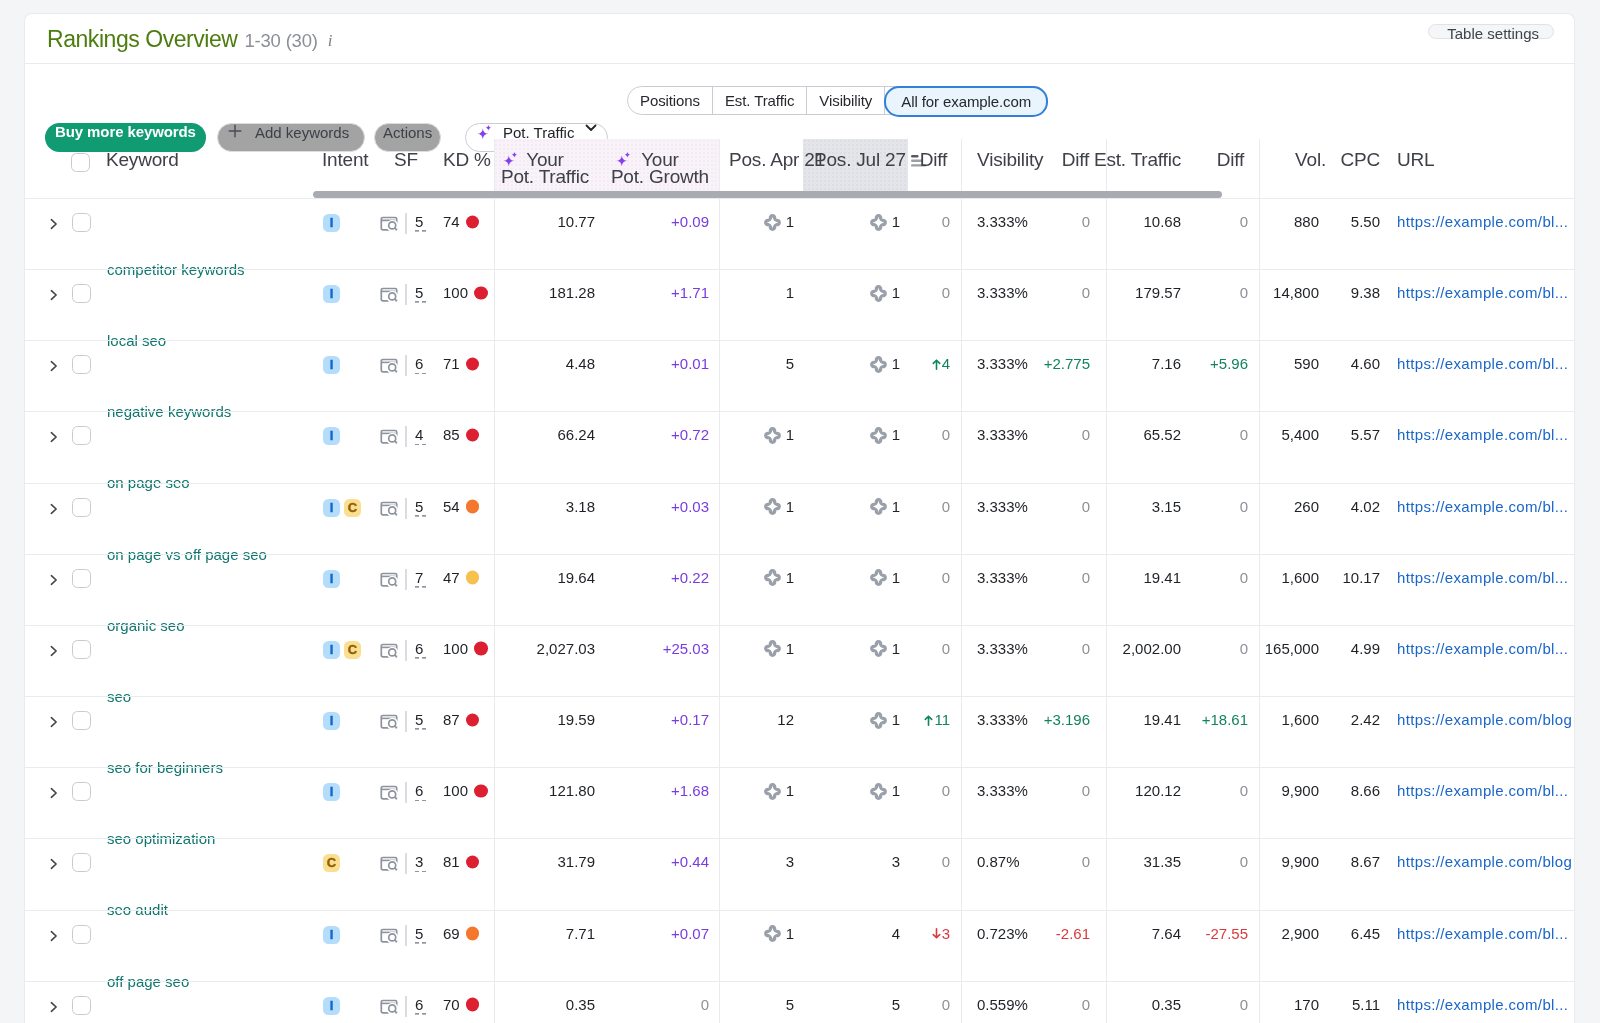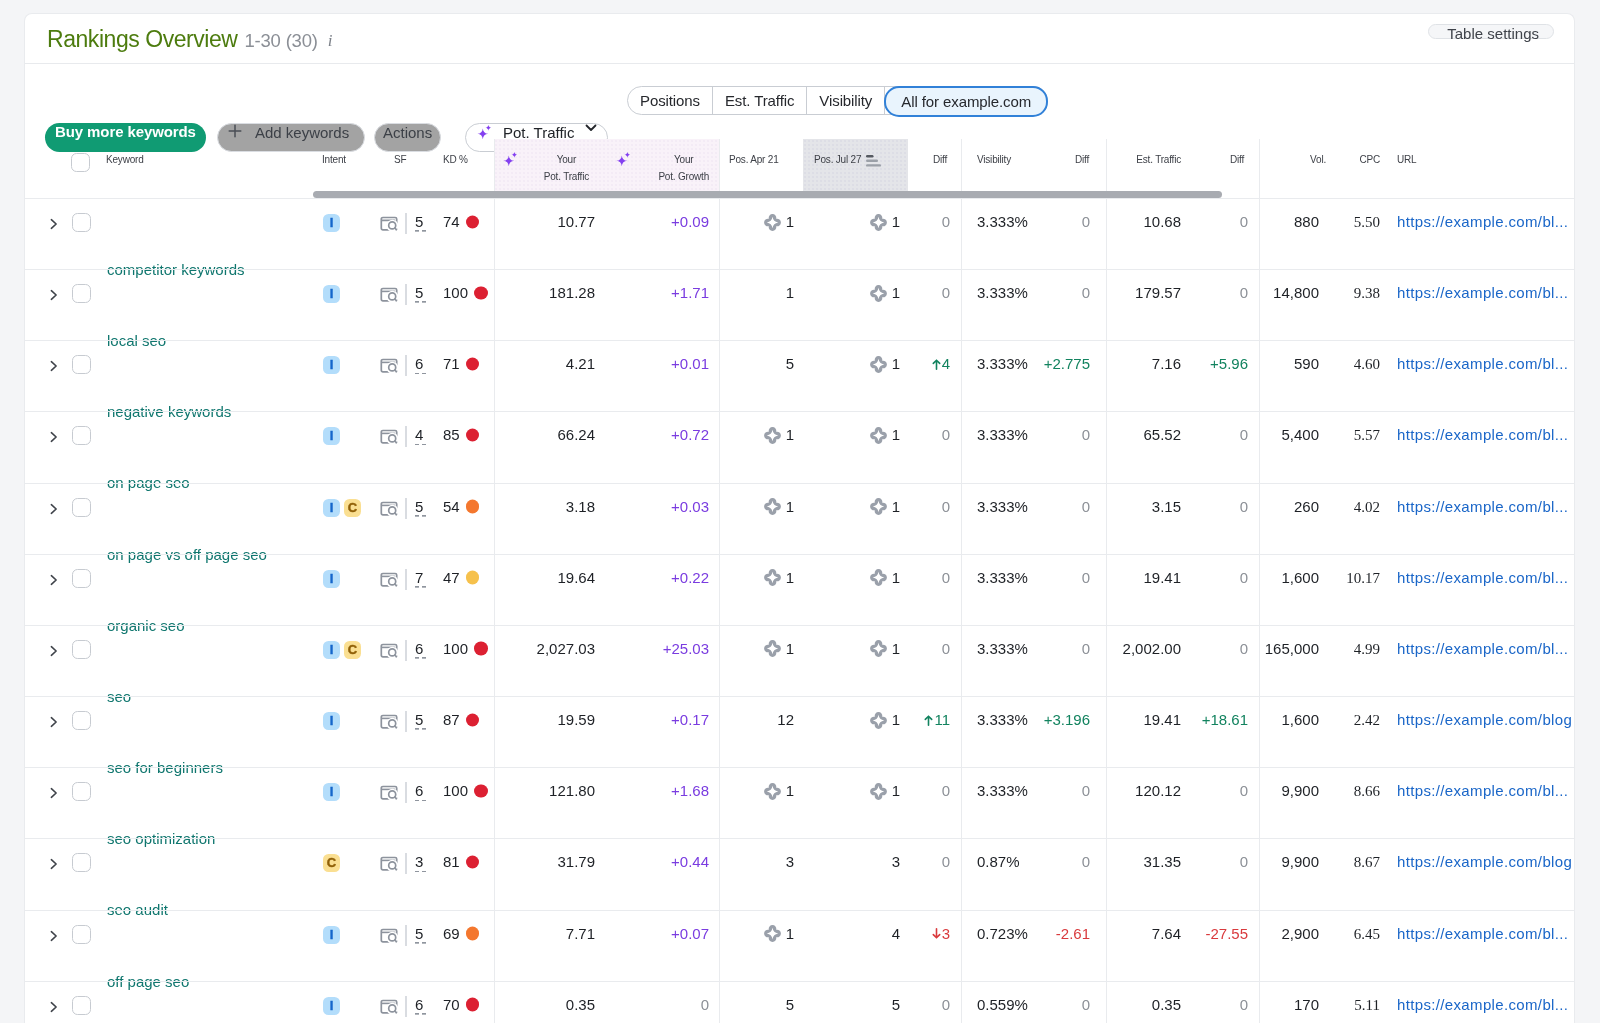--- a/index.html
+++ b/index.html
@@ -22,21 +22,21 @@
 .btn-add .plus{margin-right:13px;}
 .btn-actions{left:349px;padding:0 8px;}
 .btn-dd{left:440px;background:#fff;border:1px solid #c9cdd3;padding:0 10px;color:#202328;}
 .btn-dd .lbl{margin:0 11px 0 10px;}
 .seg{position:absolute;left:602px;top:23px;height:29px;background:#fff;border:1px solid #c9cdd3;border-radius:15px;display:flex;box-sizing:border-box;}
 .seg-item{height:100%;display:flex;align-items:center;padding:0 12px;font-size:15px;color:#26282d;border-right:1px solid #c9cdd3;box-sizing:border-box;letter-spacing:-0.1px;}
 .seg-item:last-child{border-right:none;}
 .seg-item.selected{background:#e9f4fd;border:2px solid #3181d8;border-radius:15px;margin:-1px;height:31px;padding:0 15px;}
 
 .thead{position:absolute;left:0;top:125px;width:100%;height:59px;}
-.th{position:absolute;font-size:10px;color:#3e4148;line-height:17px;white-space:nowrap;letter-spacing:-0.2px;}
+.th{position:absolute;font-size:19px;color:#3e4148;line-height:17px;white-space:nowrap;letter-spacing:-0.2px;}
 .th.two{text-align:center;}
 .hl-purple{position:absolute;left:469px;top:0;width:225px;height:59px;background:#f9f2f9;background-image:radial-gradient(rgba(150,100,190,0.05) 1px,transparent 1.1px);background-size:4px 4px;}
 .hl-gray{position:absolute;left:778px;top:0;width:105px;height:59px;background:#e4e5e9;background-image:radial-gradient(rgba(120,115,170,0.07) 1px,transparent 1.1px);background-size:4px 4px;}
 .hcb{position:absolute;left:46px;top:14px;}
 .scroll-thumb{position:absolute;left:288px;top:52px;width:909px;height:7px;border-radius:3.5px;background:#a8abb1;z-index:5;}
 
 .vline{position:absolute;top:125px;bottom:0;width:1px;background:#e9ebee;z-index:2;}
 
 .tbody{position:absolute;left:0;top:184px;width:100%;bottom:0;}
 .row{position:absolute;left:0;width:100%;height:71px;border-top:1px solid #e9ebee;box-sizing:border-box;}
@@ -62,21 +62,21 @@
 .pg{right:865px;}
 .pg.purple{color:#7a3ce0;}
 .p21{right:780px;display:flex;align-items:center;gap:5px;}
 .p27{right:674px;display:flex;align-items:center;gap:5px;}
 .d1{right:624px;}
 .vis{left:952px;}
 .d2{right:484px;}
 .est{right:393px;}
 .d3{right:326px;}
 .vol{right:255px;}
-.cpc{right:194px;font-family:Liberation Serif, serif;}
+.cpc{right:194px;}
 .url{left:1372px;width:210px;overflow:hidden;color:#1a66c8;text-decoration:none;cursor:pointer;letter-spacing:0.35px;}
 .zero{color:#8c9097;}
 .up{color:#12835f;}
 .down{color:#d93a3d;}
 </style>
 </head>
 <body>
 
 <div class="card">
 
@@ -284,21 +284,21 @@
     <svg class="cell serp-ic" width="19" height="17" viewBox="0 0 19 17">
           <rect x="1.3" y="2" width="15.4" height="12.4" rx="1.6" fill="none" stroke="#8d939d" stroke-width="1.7"></rect>
           <line x1="2" y1="4.9" x2="15.2" y2="4.9" stroke="#8d939d" stroke-width="1.6"></line>
           <circle cx="12.4" cy="10.2" r="6" fill="#fff" stroke="none"></circle>
           <circle cx="12.2" cy="9.9" r="3.5" fill="none" stroke="#8d939d" stroke-width="1.7"></circle>
           <line x1="14.9" y1="12.6" x2="16.4" y2="14.1" stroke="#8d939d" stroke-width="1.7" stroke-linecap="round"></line>
         </svg>
     <span class="sf-div"></span>
     <span class="cell sf">6</span>
     <span class="cell kd"><span class="kd-val">71</span><span class="kd-dot red"></span></span>
-    <span class="cell num pt">4.21</span>
+    <span class="cell num pt">4.48</span>
     <span class="cell num pg purple">+0.01</span>
     <span class="cell p21">
           <span class="pos-num">5</span>
         </span>
     <span class="cell p27">
           <svg class="pos-ic" width="17" height="17" viewBox="0 0 20 20">
             <path fill-rule="evenodd" fill="#9aa0aa" d="M5.616 5.616 A4.5 4.5 0 1 1 14.384 5.616 A4.5 4.5 0 1 1 14.384 14.384 A4.5 4.5 0 1 1 5.616 14.384 A4.5 4.5 0 1 1 5.616 5.616 Z M 10 3.26 C 10.6 7.2 12.8 9.4 16.74 10 C 12.8 10.6 10.6 12.8 10 16.74 C 9.4 12.8 7.2 10.6 3.26 10 C 7.2 9.4 9.4 7.2 10 3.26 Z"></path>
           </svg>
           <span class="pos-num">1</span>
         </span>

